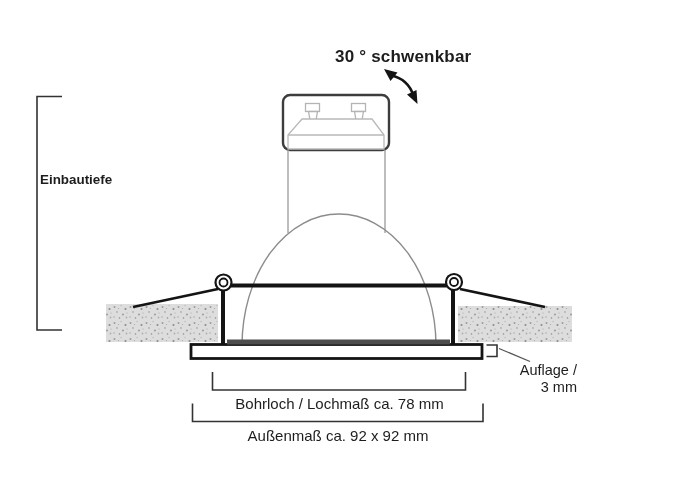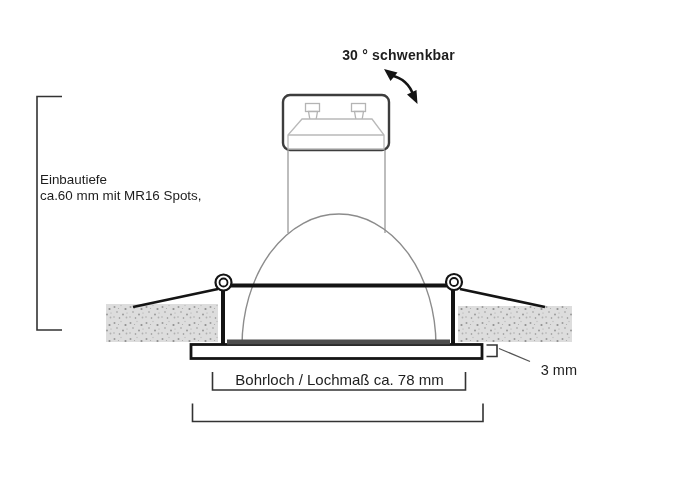--- a/index.html
+++ b/index.html
@@ -2,25 +2,25 @@
 <html><head>
 <meta charset="utf-8">
 <style>
   html,body{margin:0;padding:0;background:#ffffff;}
   .stage{
     position:relative;width:680px;height:485px;background:#ffffff;overflow:hidden;
     font-family:"Liberation Sans", sans-serif;color:#1d1d1d;
   }
   .stage svg{position:absolute;left:0;top:0;}
   .lbl{position:absolute;white-space:nowrap;}
-  .swivel-label{left:335px;top:47px;width:120px;text-align:right;
-    font-size:14px;font-weight:bold;letter-spacing:.2px;}
+  .swivel-label{left:335px;top:47px;width:120px;text-align:left;
+    font-size:17px;font-weight:bold;letter-spacing:.2px;}
   .depth-block{left:40px;top:172px;font-size:13.4px;line-height:15.6px;}
-  .depth-title{font-weight:normal;}
-  .dim-label{font-size:15px;text-align:center;}
+  .depth-title{font-weight:bold;}
+  .dim-label{font-size:15px;text-align:center;margin-top:24px;}
   .hole-label{left:213px;top:371px;width:253px;}
   .outer-label{left:193px;top:403px;width:290px;}
   .flange-block{left:480px;top:362px;width:97px;text-align:right;
     font-size:14.5px;line-height:16.5px;white-space:nowrap;}
 </style>
 </head>
 <body>
 
 <div class="stage">
 
@@ -95,23 +95,24 @@
       <path d="M 390 75 Q 408.5 79 413.5 96" fill="none" stroke="#141414" stroke-width="2.6"></path>
       <polygon points="384,69 397.5,72.5 390.5,81" fill="#141414"></polygon>
       <polygon points="417.5,104 407,94.5 416.5,90" fill="#141414"></polygon>
     </g>
   </svg>
 
   <div class="lbl swivel-label">30 ° schwenkbar</div>
 
   <div class="lbl depth-block">
     <div class="depth-title">Einbautiefe</div>
-    <div>ca.60 mm mit MR16 Spots,</div>
   </div>
 
   <div class="lbl dim-label hole-label">Bohrloch / Lochmaß ca. 78 mm</div>
 
+  <div class="lbl dim-label outer-label">Außenmaß ca. 92 x 92 mm</div>
 
   <div class="lbl flange-block">
+    <div>Auflage /</div>
     <div>3 mm</div>
   </div>
 
 </div>
 
 </body></html>

